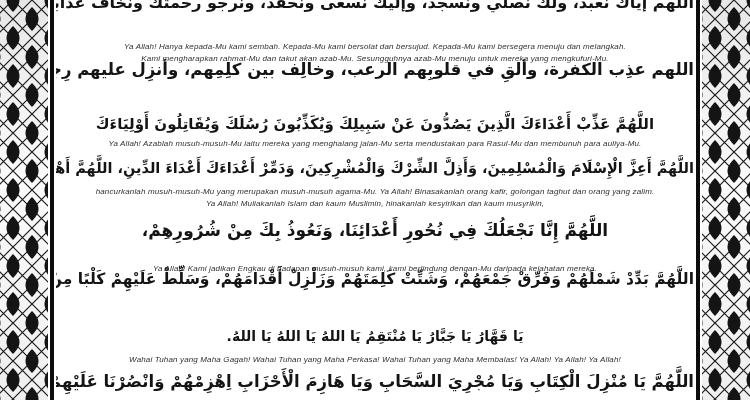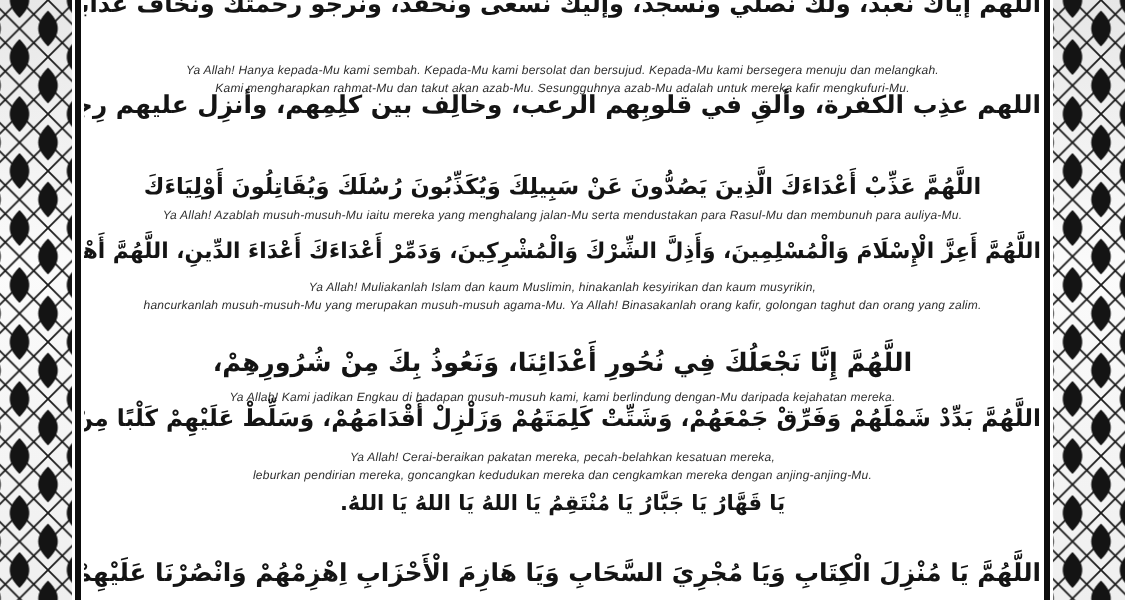--- a/index.html
+++ b/index.html
@@ -15,21 +15,21 @@
   .sec{position:absolute;left:0;right:0;text-align:center;}
   .ar{direction:rtl;unicode-bidi:isolate;white-space:nowrap;color:#141414;
       font-family:"DejaVu Sans",sans-serif;font-weight:600;}
   .tr{font-family:"Liberation Sans",sans-serif;font-style:italic;font-size:8px;
       line-height:11.5px;color:#2e2e2e;letter-spacing:.15px;font-weight:500;}
   .tr .ln{display:block;}
   .s1{top:-10px}.s1 .ar{font-size:16px;line-height:26px}.s1 .tr{margin-top:25px}
   .s2{top:56px}.s2 .ar{font-size:16.5px;line-height:28px}.s2 .tr{margin-top:3px}
   .s3{top:110px}.s3 .ar{font-size:15px;line-height:28px}.s3 .tr{margin-top:0}
   .s4{top:154px}.s4 .ar{font-size:14.5px;line-height:28px}.s4 .tr{margin-top:4px}
-  .s5{top:228px}.s5 .ar{font-size:17px;line-height:28px}.s5 .tr{margin-top:3px}
+  .s5{top:216px}.s5 .ar{font-size:17px;line-height:28px}.s5 .tr{margin-top:19px}
   .s6{top:264px}.s6 .ar{font-size:15.5px;line-height:30px}.s6 .tr{margin-top:5px}
   .s7{top:322px}.s7 .ar{font-size:14px;line-height:28px}.s7 .tr{margin-top:4px}
   .s8{top:368px}.s8 .ar{font-size:16.5px;line-height:28px}
 </style>
 </head>
 <body>
 
 <div class="canvas">
 
   <div class="strip left">
@@ -62,62 +62,61 @@
 
   <div class="rule left"></div>
   <div class="rule right"></div>
 
   <div class="content">
 
     <div class="sec s1">
       <div class="ar" dir="rtl">اللهم إياك نعبد، ولك نصلي ونسجد، وإليك نسعى ونحفد، ونرجو رحمتك ونخاف عذابك إن عذابك بالكفار ملحق،</div>
       <div class="tr">
         <span class="ln">Ya Allah! Hanya kepada-Mu kami sembah. Kepada-Mu kami bersolat dan bersujud. Kepada-Mu kami bersegera menuju dan melangkah.</span>
-        <span class="ln">Kami mengharapkan rahmat-Mu dan takut akan azab-Mu. Sesungguhnya azab-Mu adalah untuk mereka kafir mengkufuri-Mu.</span>
+        <span class="ln">Kami mengharapkan rahmat-Mu dan takut akan azab-Mu. Sesungguhnya azab-Mu menuju untuk mereka yang mengkufuri-Mu.</span>
       </div>
     </div>
 
     <div class="sec s2">
       <div class="ar" dir="rtl">اللهم عذِب الكفرة، وألقِ في قلوبِهم الرعب، وخالِف بين كلِمِهم، وأنزِل عليهم رِجسك وعذابك،</div>
       <div class="tr">
       </div>
     </div>
 
     <div class="sec s3">
       <div class="ar" dir="rtl">اللَّهُمَّ عَذِّبْ أَعْدَاءَكَ الَّذِينَ يَصُدُّونَ عَنْ سَبِيلِكَ وَيُكَذِّبُونَ رُسُلَكَ وَيُقَاتِلُونَ أَوْلِيَاءَكَ</div>
       <div class="tr">
         <span class="ln">Ya Allah! Azablah musuh-musuh-Mu iaitu mereka yang menghalang jalan-Mu serta mendustakan para Rasul-Mu dan membunuh para auliya-Mu.</span>
       </div>
     </div>
 
     <div class="sec s4">
       <div class="ar" dir="rtl">اللَّهُمَّ أَعِزَّ الْإِسْلَامَ وَالْمُسْلِمِينَ، وَأَذِلَّ الشِّرْكَ وَالْمُشْرِكِينَ، وَدَمِّرْ أَعْدَاءَكَ أَعْدَاءَ الدِّينِ، اللَّهُمَّ أَهْلِكِ الْكَفَرَةَ وَالطُّغَاةَ وَالظَّالِمِينَ</div>
       <div class="tr">
+        <span class="ln">hancurkanlah musuh-musuh-Mu yang merupakan musuh-musuh agama-Mu. Ya Allah! Binasakanlah orang kafir, golongan taghut dan orang yang zalim.</span>
         <span class="ln">Ya Allah! Muliakanlah Islam dan kaum Muslimin, hinakanlah kesyirikan dan kaum musyrikin,</span>
-        <span class="ln">hancurkanlah musuh-musuh-Mu yang merupakan musuh-musuh agama-Mu. Ya Allah! Binasakanlah orang kafir, golongan taghut dan orang yang zalim.</span>
       </div>
     </div>
 
     <div class="sec s5">
       <div class="ar" dir="rtl">اللَّهُمَّ إِنَّا نَجْعَلُكَ فِي نُحُورِ أَعْدَائِنَا، وَنَعُوذُ بِكَ مِنْ شُرُورِهِمْ،</div>
       <div class="tr">
         <span class="ln">Ya Allah! Kami jadikan Engkau di hadapan musuh-musuh kami, kami berlindung dengan-Mu daripada kejahatan mereka.</span>
       </div>
     </div>
 
     <div class="sec s6">
       <div class="ar" dir="rtl">اللَّهُمَّ بَدِّدْ شَمْلَهُمْ وَفَرِّقْ جَمْعَهُمْ، وَشَتِّتْ كَلِمَتَهُمْ وَزَلْزِلْ أَقْدَامَهُمْ، وَسَلِّطْ عَلَيْهِمْ كَلْبًا مِنْ كِلَابِكَ</div>
-      <div class="tr">
-        <span class="ln">Ya Allah! Cerai-beraikan pakatan mereka, pecah-belahkan kesatuan mereka,</span>
-        <span class="ln">leburkan pendirian mereka, goncangkan kedudukan mereka dan cengkamkan mereka dengan anjing-anjing-Mu.</span>
-      </div>
     </div>
 
     <div class="sec s7">
       <div class="ar" dir="rtl">يَا قَهَّارُ يَا جَبَّارُ يَا مُنْتَقِمُ يَا اللهُ يَا اللهُ يَا اللهُ.</div>
+      <div class="tr">
+        <span class="ln">Wahai Tuhan yang Maha Gagah! Wahai Tuhan yang Maha Perkasa! Wahai Tuhan yang Maha Membalas! Ya Allah! Ya Allah! Ya Allah!</span>
+      </div>
     </div>
 
     <div class="sec s8">
       <div class="ar" dir="rtl">اللَّهُمَّ يَا مُنْزِلَ الْكِتَابِ وَيَا مُجْرِيَ السَّحَابِ وَيَا هَازِمَ الْأَحْزَابِ اِهْزِمْهُمْ وَانْصُرْنَا عَلَيْهِمْ.</div>
     </div>
 
   </div>
 </div>
 
 </body></html>

